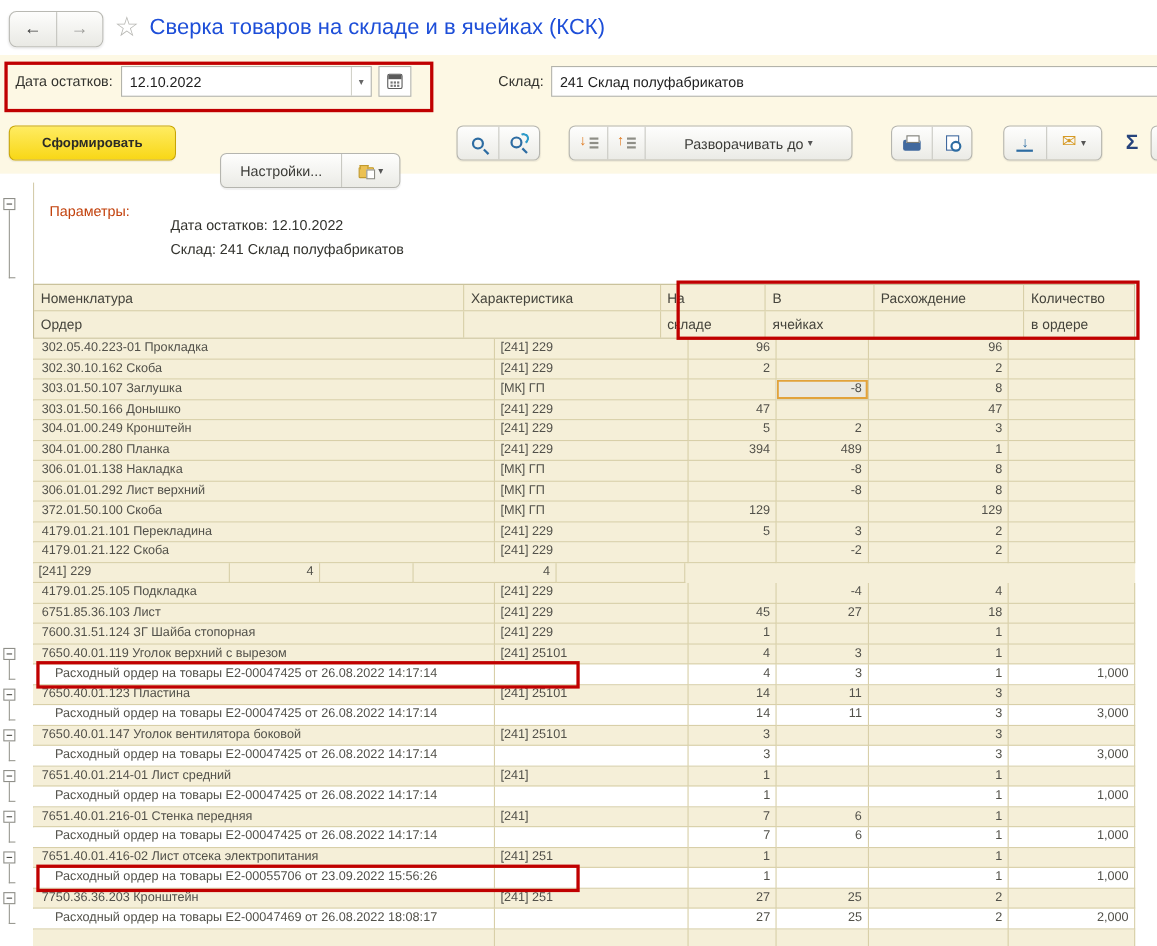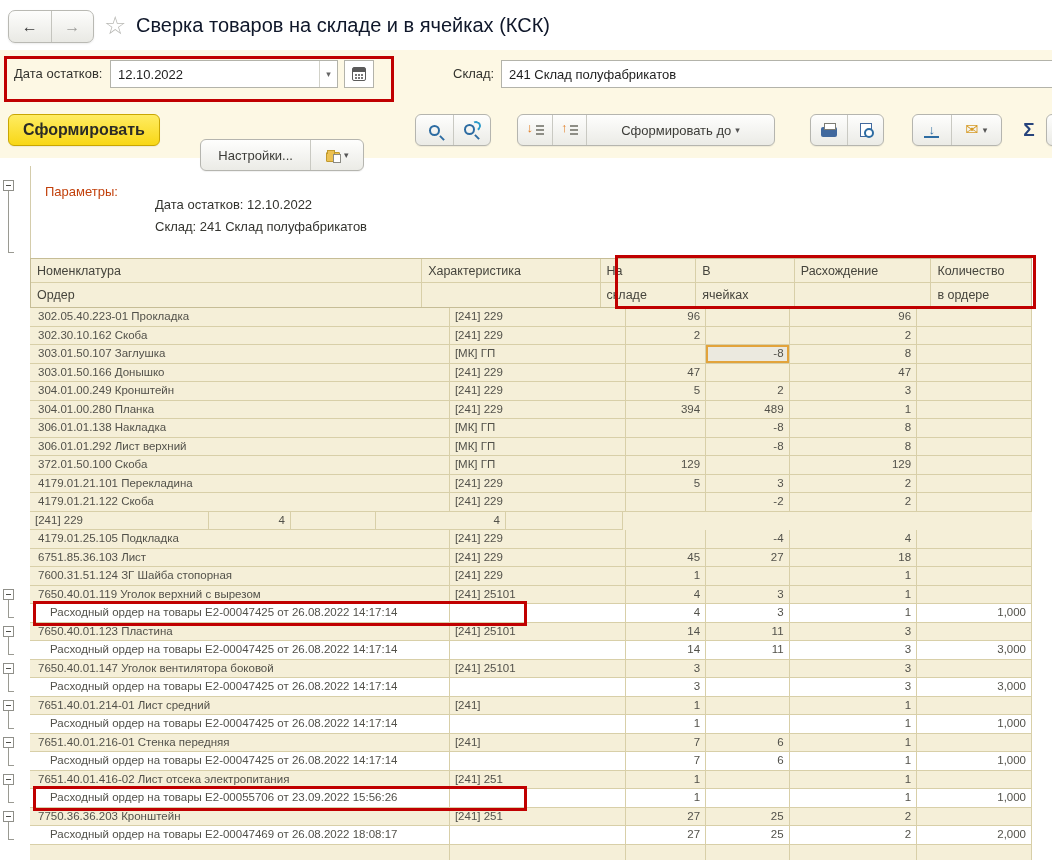--- a/index.html
+++ b/index.html
@@ -10,38 +10,38 @@
   
   .pale-strip { position:absolute; left:0; top:50px; width:1052px; height:108px; background:#fdf8e4; }
   .report-viewport { position:absolute; left:0; top:158px; width:1052px; height:702px; background:#ffffff; }
 
   
   .navgroup { position:absolute; left:8px; top:10px; width:86px; height:33px; border:1px solid #b9b9b3; border-radius:7px; background:linear-gradient(#fdfdfc,#e9e9e4); display:flex; box-shadow:0 1px 2px rgba(0,0,0,.08); }
   .navbtn { flex:1; display:flex; align-items:center; justify-content:center; font-size:16px; font-weight:bold; }
   .navbtn.back { color:#3c3c3c; border-right:1px solid #c4c4be; }
   .navbtn.fwd { color:#9d9d9a; }
   .star { position:absolute; left:104px; top:11px; font-size:25px; color:#b8b8b4; line-height:28px; }
-  .page-title { position:absolute; left:136px; top:14px; font-size:20px; color:#0f172a; }
+  .page-title { position:absolute; left:136px; top:14px; font-size:20px; color:#1d4ed8; }
 
   
   .flt-label { position:absolute; font-size:13px; color:#33332e; }
   .inputbox { position:absolute; background:#fff; border:1px solid #b3b3aa; height:28px; font-size:13px; color:#1e1e1e; display:flex; align-items:center; }
   .inputbox .val { padding-left:7px; flex:1; white-space:nowrap; overflow:hidden; }
   .combo-caret { width:18px; height:100%; border-left:1px solid #d2d2c9; display:flex; align-items:center; justify-content:center; color:#666; font-size:9px; }
   .calbtn { position:absolute; width:30px; height:28px; background:#fff; border:1px solid #b3b3aa; display:flex; align-items:center; justify-content:center; }
   .cal-icon { width:14px; height:14px; border:1px solid #5a5a5a; border-radius:2px; position:relative; background:#fff; }
   .cal-icon::before { content:''; position:absolute; left:0; right:0; top:0; height:4px; background:#5a5a5a; }
   .cal-icon::after { content:''; position:absolute; left:2px; top:6px; width:2px; height:2px; background:#777; box-shadow:3px 0 #777,6px 0 #777,0 3px #777,3px 3px #777,6px 3px #777; }
 
   
   .btn,.btngroup { position:absolute; height:32px; border:1px solid #b5b5af; border-radius:6px; background:linear-gradient(#fefefd,#ebebe6); box-shadow:0 1px 1px rgba(0,0,0,.06); }
   .btngroup { display:flex; overflow:hidden; }
   .btngroup .seg { display:flex; align-items:center; justify-content:center; height:100%; font-size:13px; color:#3c3c38; }
   .btngroup .seg + .seg { border-left:1px solid #c9c9c2; }
-  .btn-generate { display:flex; align-items:center; justify-content:center; background:linear-gradient(#ffec62,#f8d716); border:1px solid #c9a602; font-size:16px; font-weight:bold; color:#2b2b26; }
+  .btn-generate { display:flex; align-items:center; justify-content:center; background:linear-gradient(#ffec62,#f8d716); border:1px solid #c9a602; font-size:12px; font-weight:bold; color:#2b2b26; }
   .caret { font-size:9px; color:#555; margin-left:4px; }
 
   .mag { width:11px; height:11px; border:2px solid #2d6ca2; border-radius:50%; position:relative; display:inline-block; }
   .mag::after { content:''; position:absolute; width:6px; height:2px; background:#2d6ca2; left:8px; top:10px; transform:rotate(45deg); }
   .mag-rf { position:relative; display:inline-block; width:16px; height:16px; }
   .mag-rf .mag { position:absolute; left:0; top:2px; }
   .mag-rf .arc { position:absolute; right:-1px; top:-1px; width:10px; height:10px; border:2px solid #2e9bc9; border-left-color:transparent; border-bottom-color:transparent; border-radius:50%; transform:rotate(18deg); }
 
   .exp-ic { position:relative; width:17px; height:14px; display:inline-block; }
   .exp-ic .ar { position:absolute; left:0; top:-3px; font-size:13px; font-weight:bold; color:#e07a1f; }
@@ -154,21 +154,21 @@
           <span class="ln"></span>
         </span>
     </div>
     <div class="seg" style="width:34px;">
       <span class="exp-ic">
           <span class="ar">↑</span>
           <span class="ln"></span>
         </span>
     </div>
     <div class="seg" style="width:188px;">
-      <span>Сформировать до</span>
+      <span>Разворачивать до</span>
       <span class="caret">▾</span>
     </div>
   </div>
 
   <div class="btngroup" style="left:810px; top:114px; width:74px;">
     <div class="seg" style="width:36px;">
         <span class="printer"></span>
       </div>
     <div class="seg" style="width:36px;">
         <span class="preview-ic"></span>

